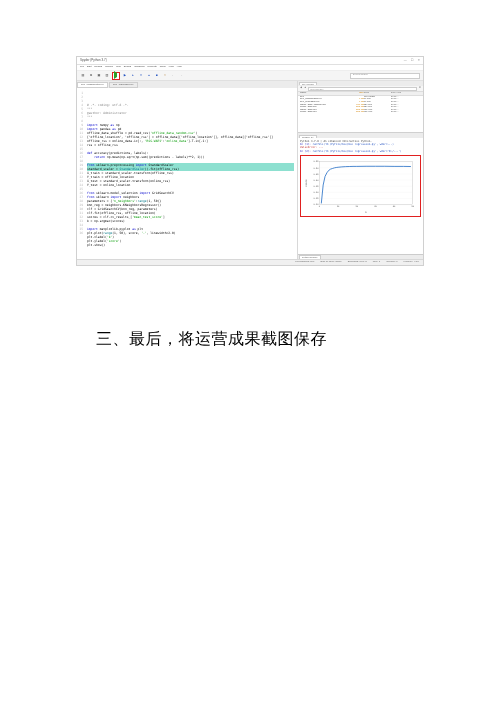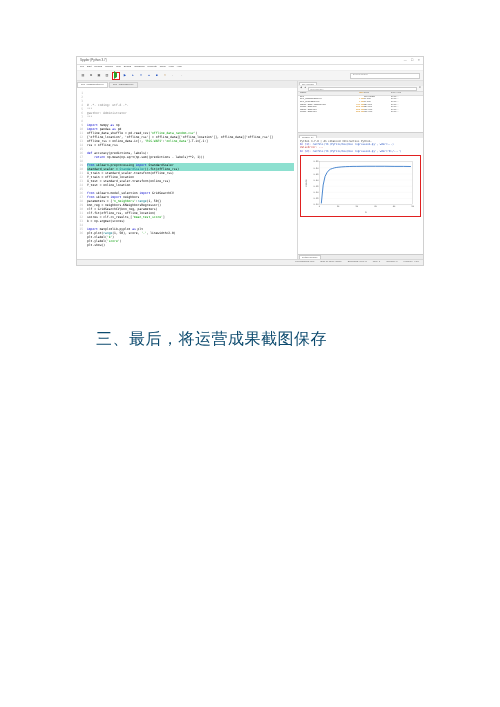--- a/index.html
+++ b/index.html
@@ -267,21 +267,21 @@
     color: #666;
     align-items: center;
   }
 
   
   .doc-section {
     position: absolute;
     left: 96px;
     top: 329px;
     font-size: 16px;
-    color: #0c4a6e;
+    color: #000000;
     font-family: "SimSun", serif;
     letter-spacing: 0.5px;
   }
 </style>
 </head>
 <body>
 
 <div class="ide-frame">
 
   <div class="ide-titlebar">

